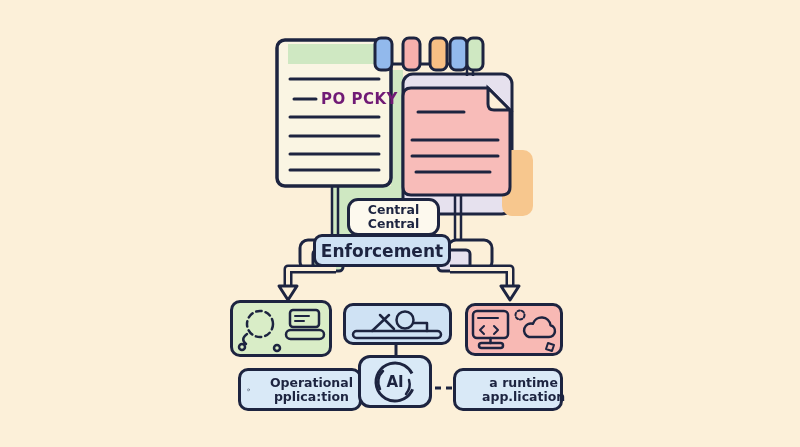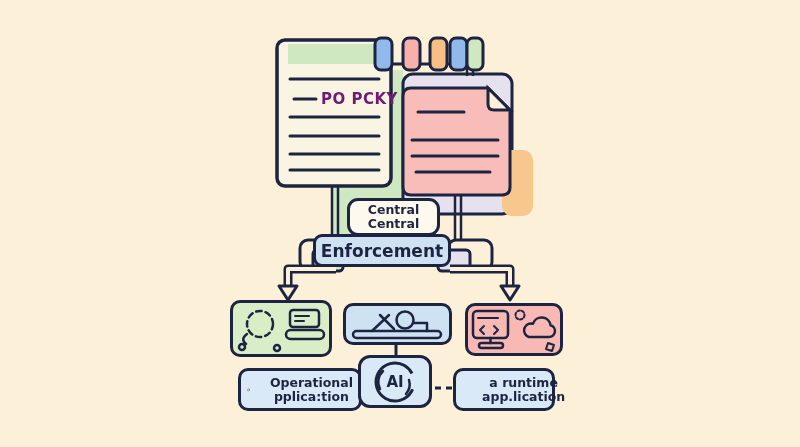--- a/index.html
+++ b/index.html
@@ -36,21 +36,21 @@
   .ch-green{ left:230px; top:300px; width:102px; height:57px; background:#d9edc7; z-index:3;}
   .ch-blue { left:343px; top:303px; width:109px; height:42px; background:#cfe2f4; z-index:3;}
   .ch-pink { left:465px; top:303px; width:98px;  height:53px; background:#f8b9b4; z-index:3;}
   .bt-box{
     background:#d9e9f7; border:3px solid #1d2440; border-radius:10px;
     display:flex; align-items:center; gap:20px; padding:0 6px;
     font-size:12.5px; line-height:14px; font-weight:bold;
     z-index:3;
   }
   .bt-left { left:238px; top:368px; width:124px; height:43px;}
-  .bt-right{ left:453px; top:368px; width:102px; height:43px;}
+  .bt-right{ left:453px; top:368px; width:110px; height:43px;}
   .ai-box{
     left:358px; top:355px; width:74px; height:53px;
     background:#d9e9f7; border:3.5px solid #1d2440; border-radius:12px;
     display:flex; align-items:center; justify-content:center;
     z-index:6;
   }
 </style>
 </head>
 <body>
 

